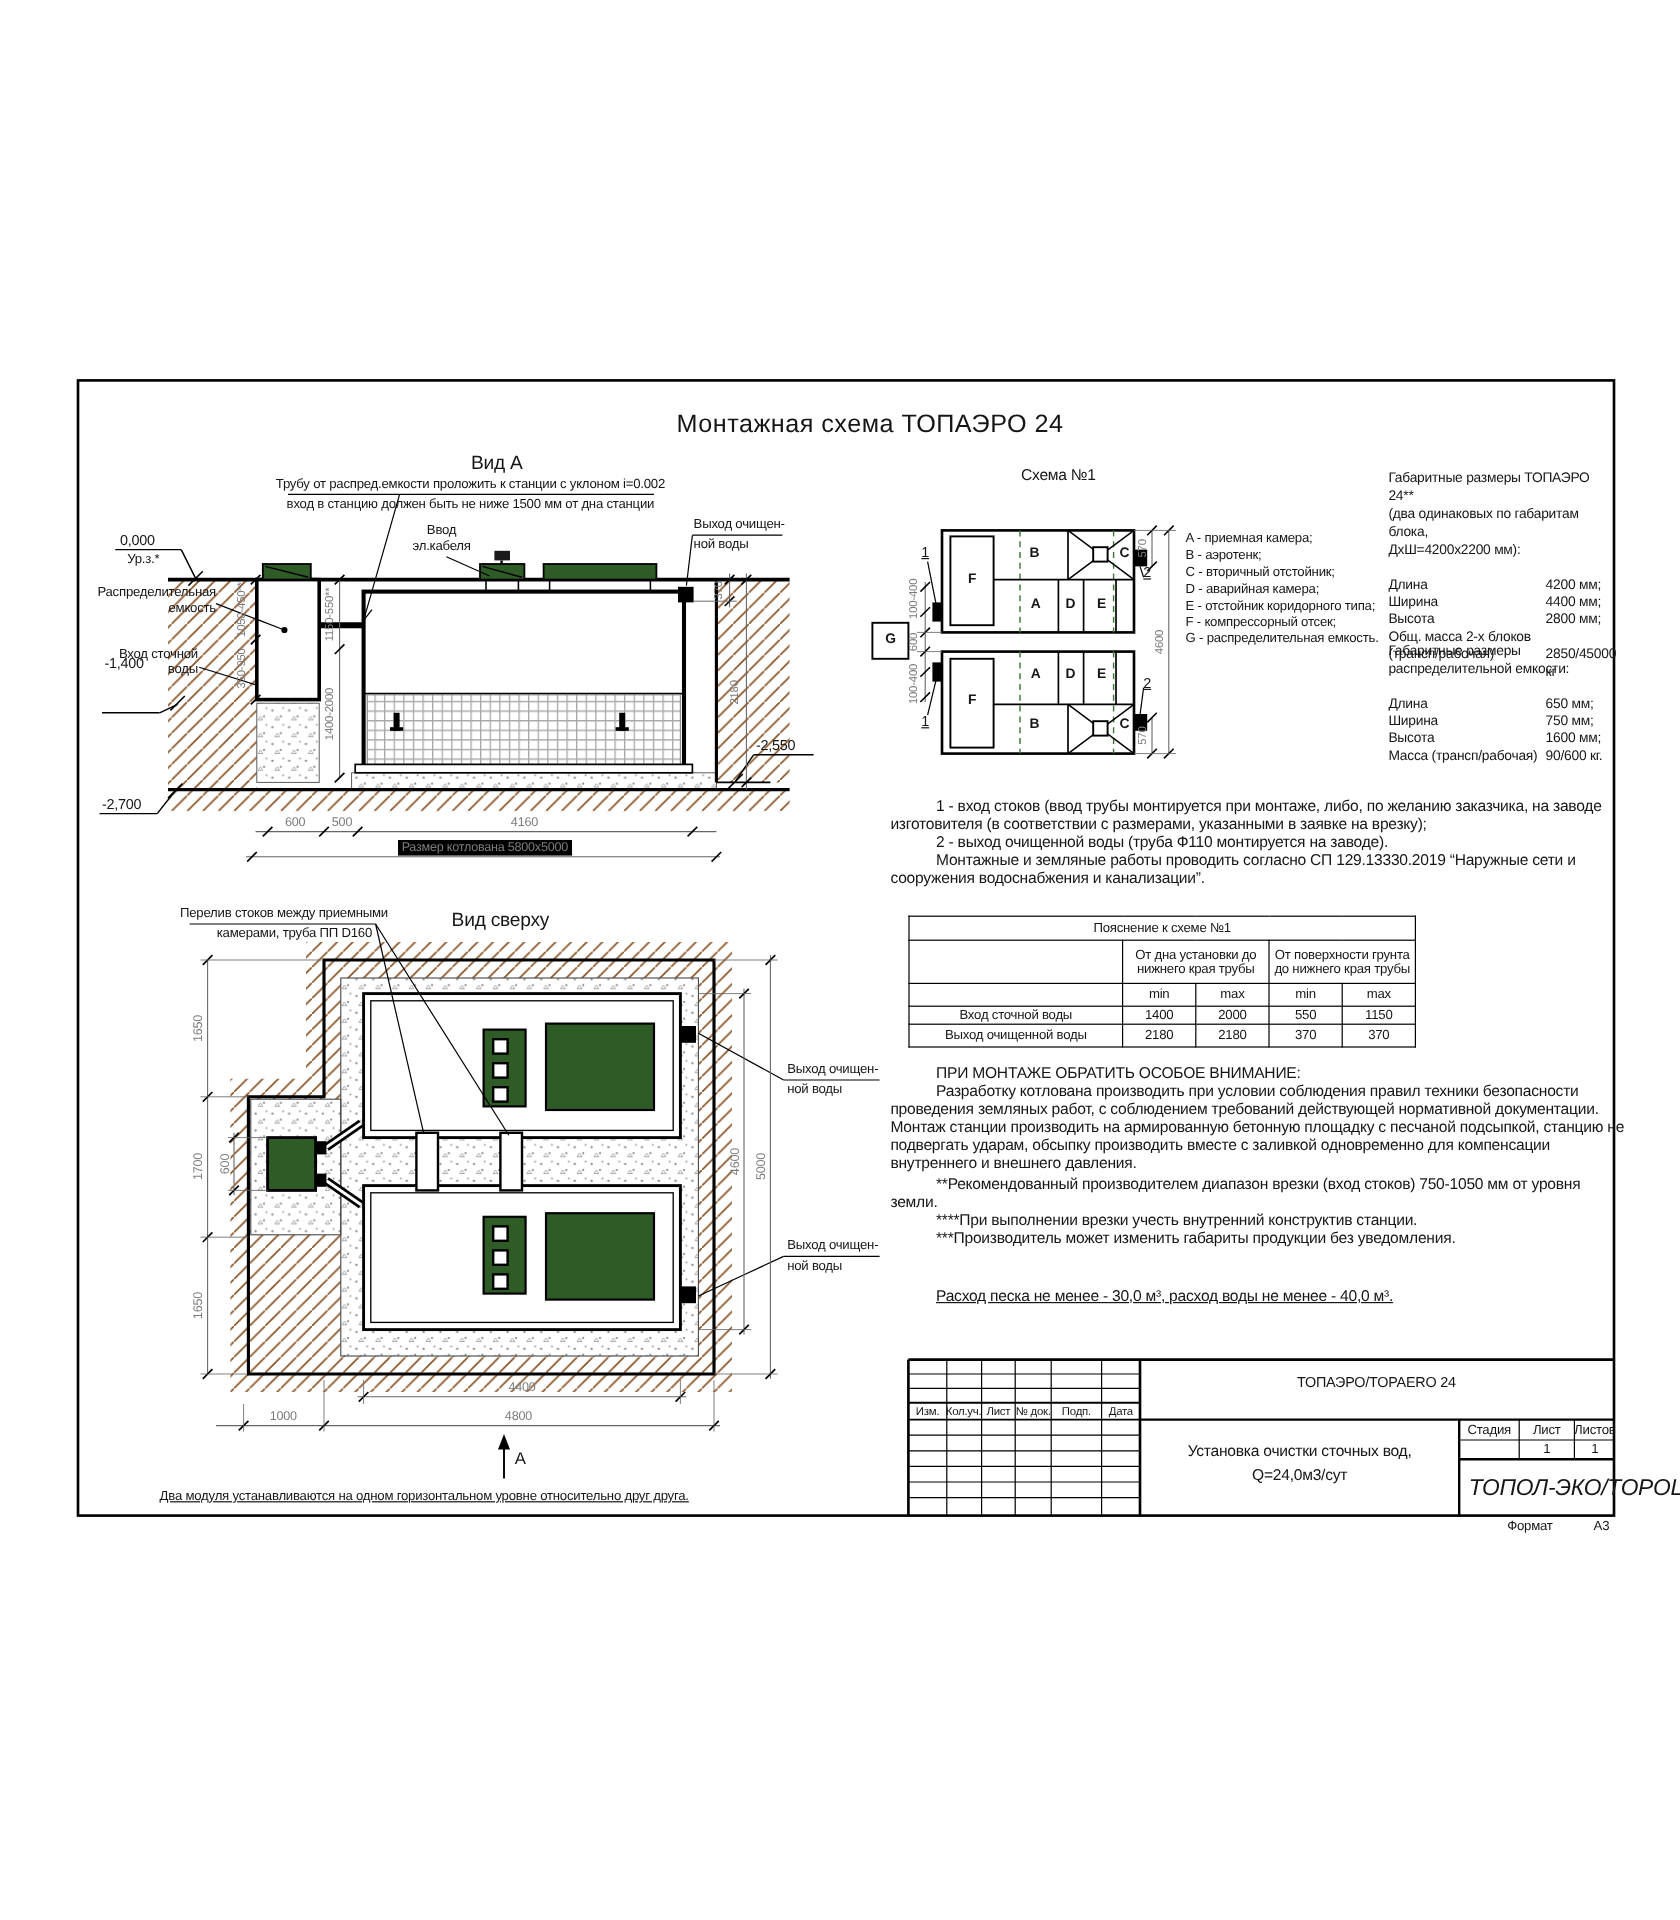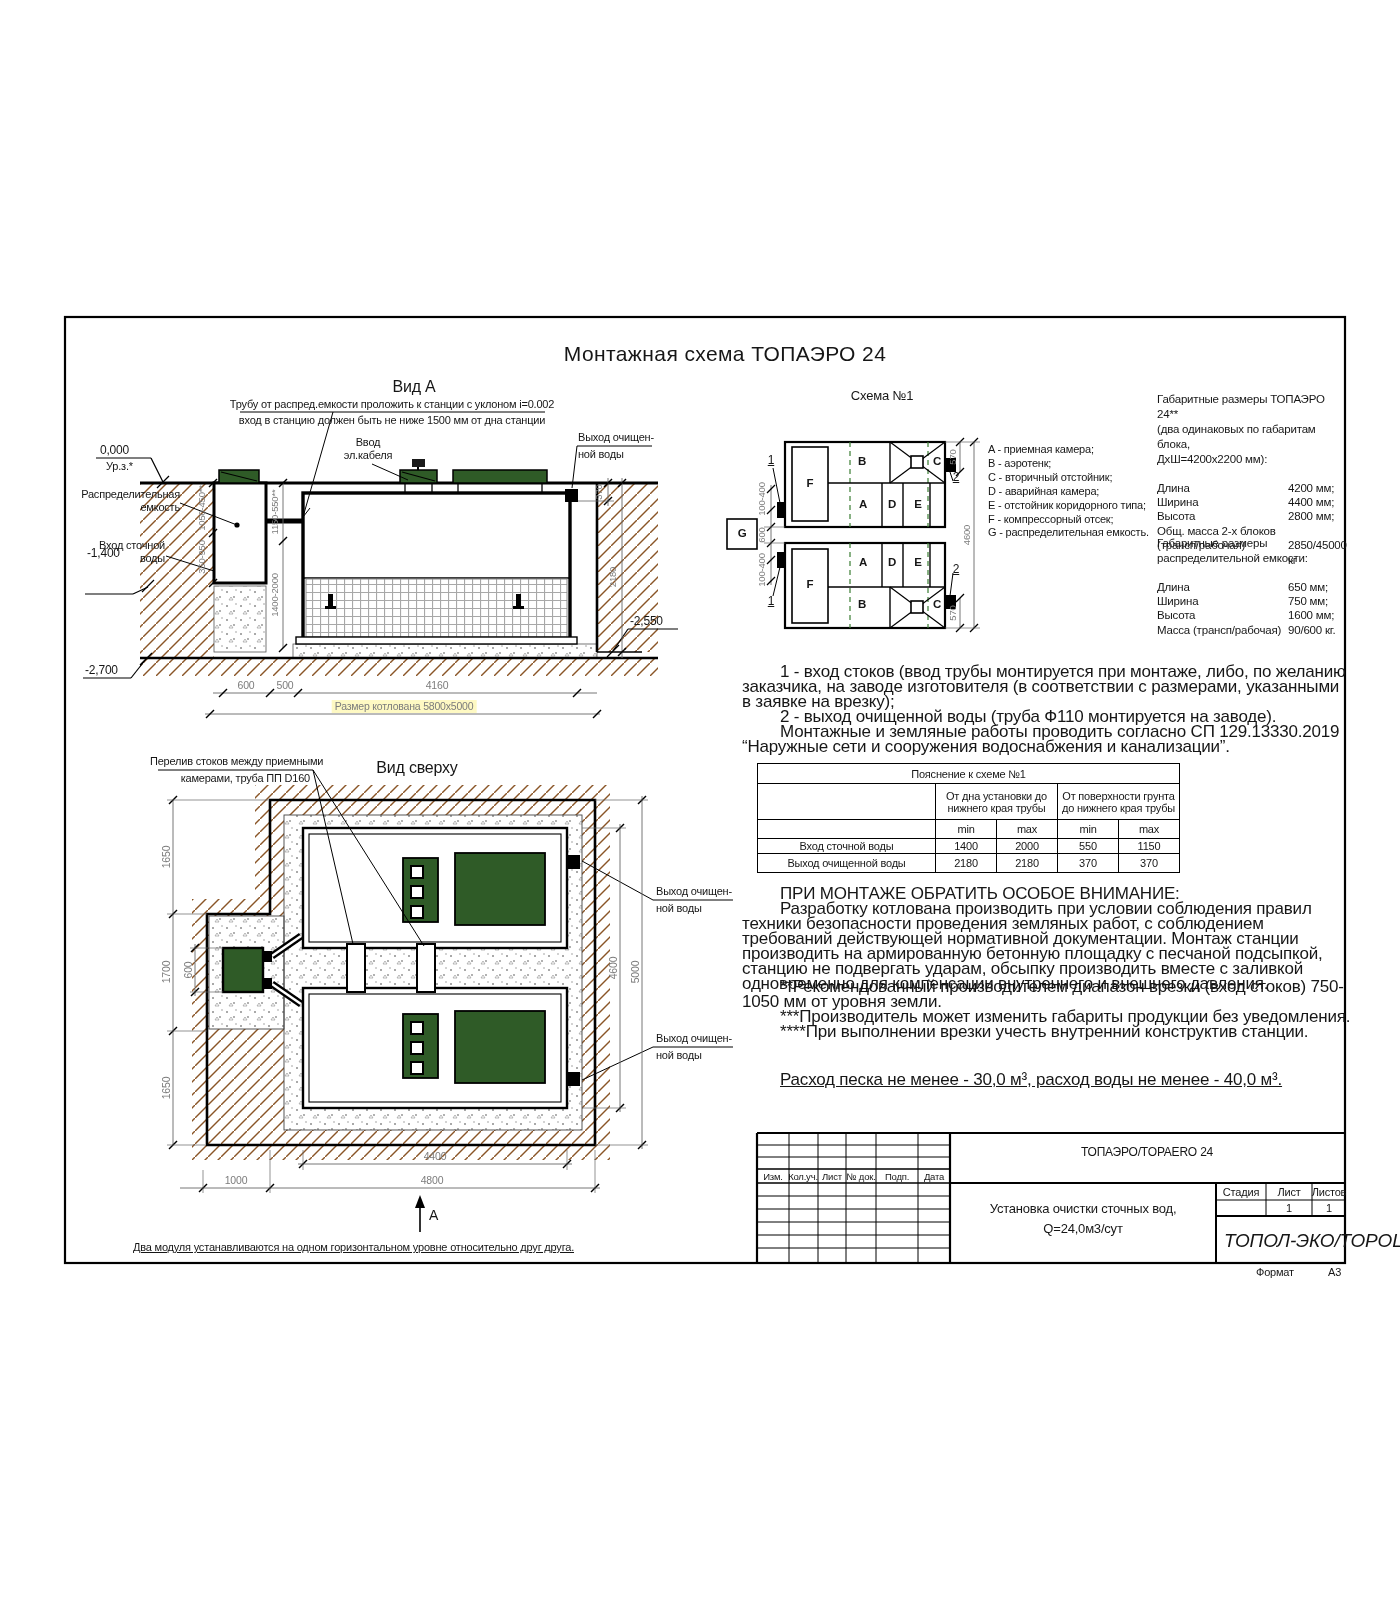--- a/index.html
+++ b/index.html
@@ -11,22 +11,22 @@
   .ctr{transform:translateX(-50%);text-align:center}
   .rot{transform:translate(-50%,-50%) rotate(-90deg)}
   .rgt{text-align:right}
   .dim{color:#7c7c7c;font-size:10.5px}
   .vdim{color:#7c7c7c;font-size:9.5px}
   .f12{font-size:12px}
   .f13{font-size:13px}
   .f16{font-size:16px}
   .big{font-size:21px;letter-spacing:0.4px}
   .u{text-decoration:underline}
-  .wbg{background:#fef9c3;padding:0 3px}
-  .para{position:absolute;font-size:17px;line-height:15px;letter-spacing:-0.2px;white-space:normal}
+  .wbg{background:#000000;padding:0 3px}
+  .para{position:absolute;font-size:13px;line-height:15px;letter-spacing:-0.2px;white-space:normal}
   .para p{margin:0}
   .ind{text-indent:38px}
   .mt{margin-top:14px}
   .room{font-size:11.5px;font-weight:bold}
   table.expl{position:absolute;left:757px;top:763px;border-collapse:collapse;font-size:11px;letter-spacing:-0.2px}
   table.expl td{border:1.5px solid #000;text-align:center;vertical-align:middle;padding:1px 2px}
   .spec{position:absolute;font-size:11.5px;line-height:15px;letter-spacing:-0.2px}
   .srow{position:relative;height:14.2px}
   .srow .v{position:absolute;left:131px;top:0}
   .lgd div{line-height:13.9px;font-size:11px}
@@ -439,22 +439,22 @@
   </tr>
 </tbody>
     </table>
 
 <div class="para" style="left:742px;top:886px;width:614px">
   <p class="ind">ПРИ МОНТАЖЕ ОБРАТИТЬ ОСОБОЕ ВНИМАНИЕ:</p>
   <p class="ind">Разработку котлована производить при условии соблюдения правил техники безопасности проведения земляных работ, с соблюдением требований действующей нормативной документации. Монтаж станции производить на армированную бетонную площадку с песчаной подсыпкой, станцию не подвергать ударам, обсыпку производить вместе с заливкой одновременно для компенсации внутреннего и внешнего давления.</p>
 </div>
 <div class="para" style="left:742px;top:979px;width:614px">
   <p class="ind">**Рекомендованный производителем диапазон врезки (вход стоков) 750-1050 мм от уровня земли.</p>
+  <p class="ind">****При выполнении врезки учесть внутренний конструктив станции.</p>
   <p class="ind">***Производитель может изменить габариты продукции без уведомления.</p>
-  <p class="ind">****При выполнении врезки учесть внутренний конструктив станции.</p>
 </div>
 <div class="para u" style="left:742px;top:1072px;width:614px">
   <p class="ind">Расход песка не менее - 30,0 м³, расход воды не менее - 40,0 м³.</p>
 </div>
 
 <div class="lbl f16 ctr" style="left:417px;top:758px">Вид сверху</div>
 <div class="lbl rgt" style="left:150px;top:755px;width:160px">Перелив стоков между приемными</div>
 <div class="lbl rgt" style="left:150px;top:772px;width:160px">камерами, труба ПП D160</div>
 <div class="lbl" style="left:656px;top:885px">Выход очищен-</div>
 <div class="lbl" style="left:656px;top:902px">ной воды</div>

